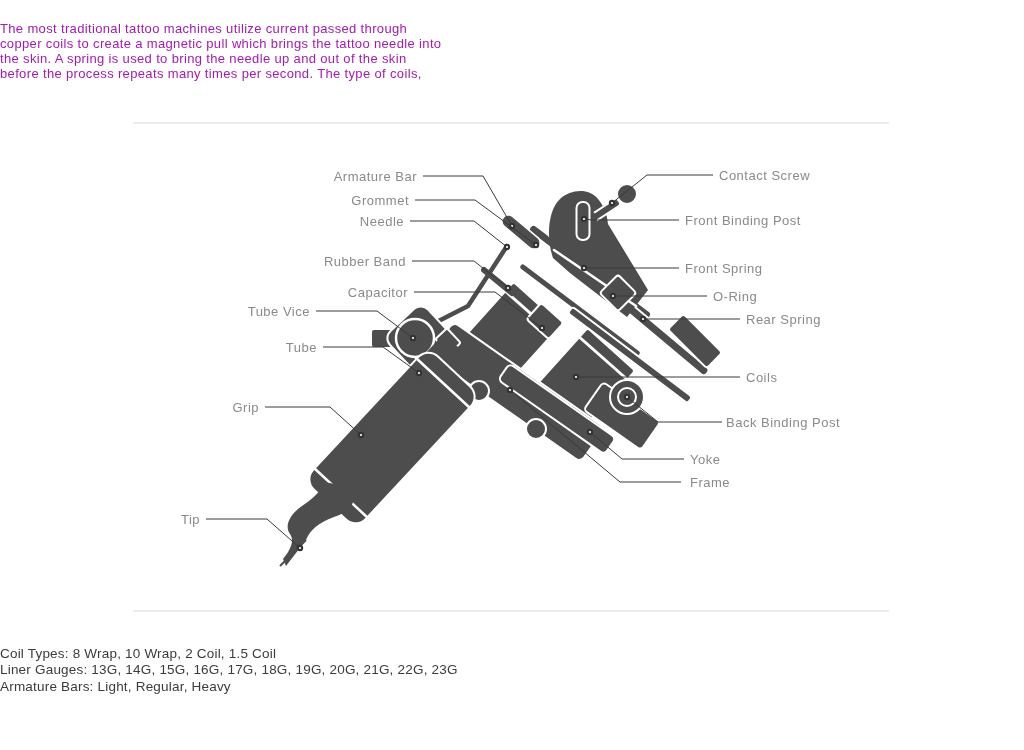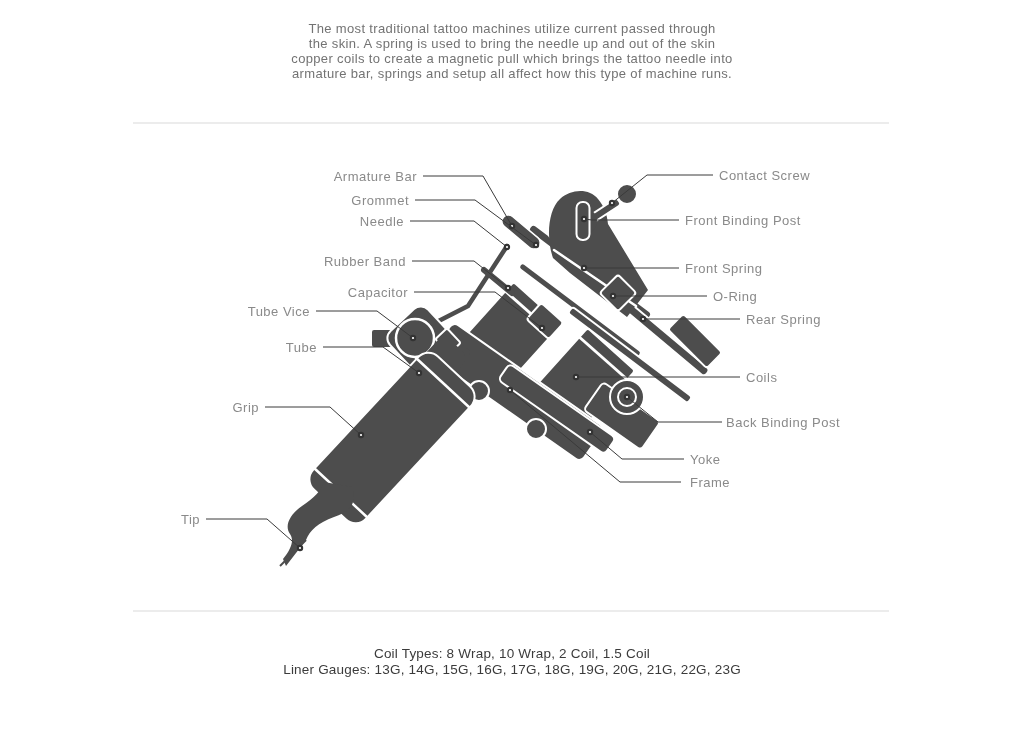--- a/index.html
+++ b/index.html
@@ -1,20 +1,20 @@
 <!DOCTYPE html>
 <html><head>
 <meta charset="utf-8">
 <style>
   html,body{margin:0;padding:0;background:#fff;}
   .page{position:relative;width:1024px;height:750px;background:#ffffff;overflow:hidden;
         font-family:"Liberation Sans", sans-serif;}
-  .intro{position:absolute;top:21px;left:0;right:0;text-align:center;
-         font-size:13px;line-height:15px;color:#737373;letter-spacing:.35px;}
-  .specs{position:absolute;top:646px;left:0;right:0;text-align:center;
+  .intro{position:absolute;top:21px;left:0;right:0;
+         font-size:13px;line-height:15px;color:#a21caf;letter-spacing:.35px;}
+  .specs{position:absolute;top:646px;left:0;right:0;text-align:left;
          font-size:13.5px;line-height:16.4px;color:#3b3b3b;letter-spacing:.2px;}
   .divider{position:absolute;left:133px;width:756px;height:2px;background:#ececec;}
   .divider.top{top:122px;}
   .divider.bottom{top:610px;}
   svg.diagram{position:absolute;left:0;top:0;}
   .body{fill:#4d4d4d;}
   .sw{stroke:#ffffff;stroke-width:2px;}
   .wline{stroke:#ffffff;stroke-width:2.5px;stroke-linecap:round;fill:none;}
   .rod{stroke:#4d4d4d;fill:none;}
   .leader{stroke:#3a3a3a;stroke-width:1px;fill:none;}
@@ -22,23 +22,23 @@
   .dot-i{fill:#ffffff;}
   text.lbl{font-family:"Liberation Sans", sans-serif;font-size:13px;fill:#8a8a8a;letter-spacing:.5px;}
 </style>
 </head>
 <body>
 
 <div class="page">
 
   <div class="intro">
     <div>The most traditional tattoo machines utilize current passed through</div>
+    <div>copper coils to create a magnetic pull which brings the tattoo needle into</div>
     <div>the skin. A spring is used to bring the needle up and out of the skin</div>
-    <div>copper coils to create a magnetic pull which brings the tattoo needle into</div>
-    <div>armature bar, springs and setup all affect how this type of machine runs.</div>
+    <div>before the process repeats many times per second. The type of coils,</div>
   </div>
 
   <div class="divider top"></div>
 
   <svg class="diagram" width="1024" height="750" viewBox="0 0 1024 750">
 
     <g>
 
       <path class="rod" d="M507 246 L468 306 L421 330" stroke-width="4.5" stroke-linecap="round"></path>
 
@@ -213,15 +213,16 @@
       <text class="lbl" x="690" y="463.5">Yoke</text>
       <text class="lbl" x="690" y="486.5">Frame</text>
     </g>
   </svg>
 
   <div class="divider bottom"></div>
 
   <div class="specs">
     <div>Coil Types: 8 Wrap, 10 Wrap, 2 Coil, 1.5 Coil</div>
     <div>Liner Gauges: 13G, 14G, 15G, 16G, 17G, 18G, 19G, 20G, 21G, 22G, 23G</div>
+    <div>Armature Bars: Light, Regular, Heavy</div>
   </div>
 
 </div>
 
 </body></html>

